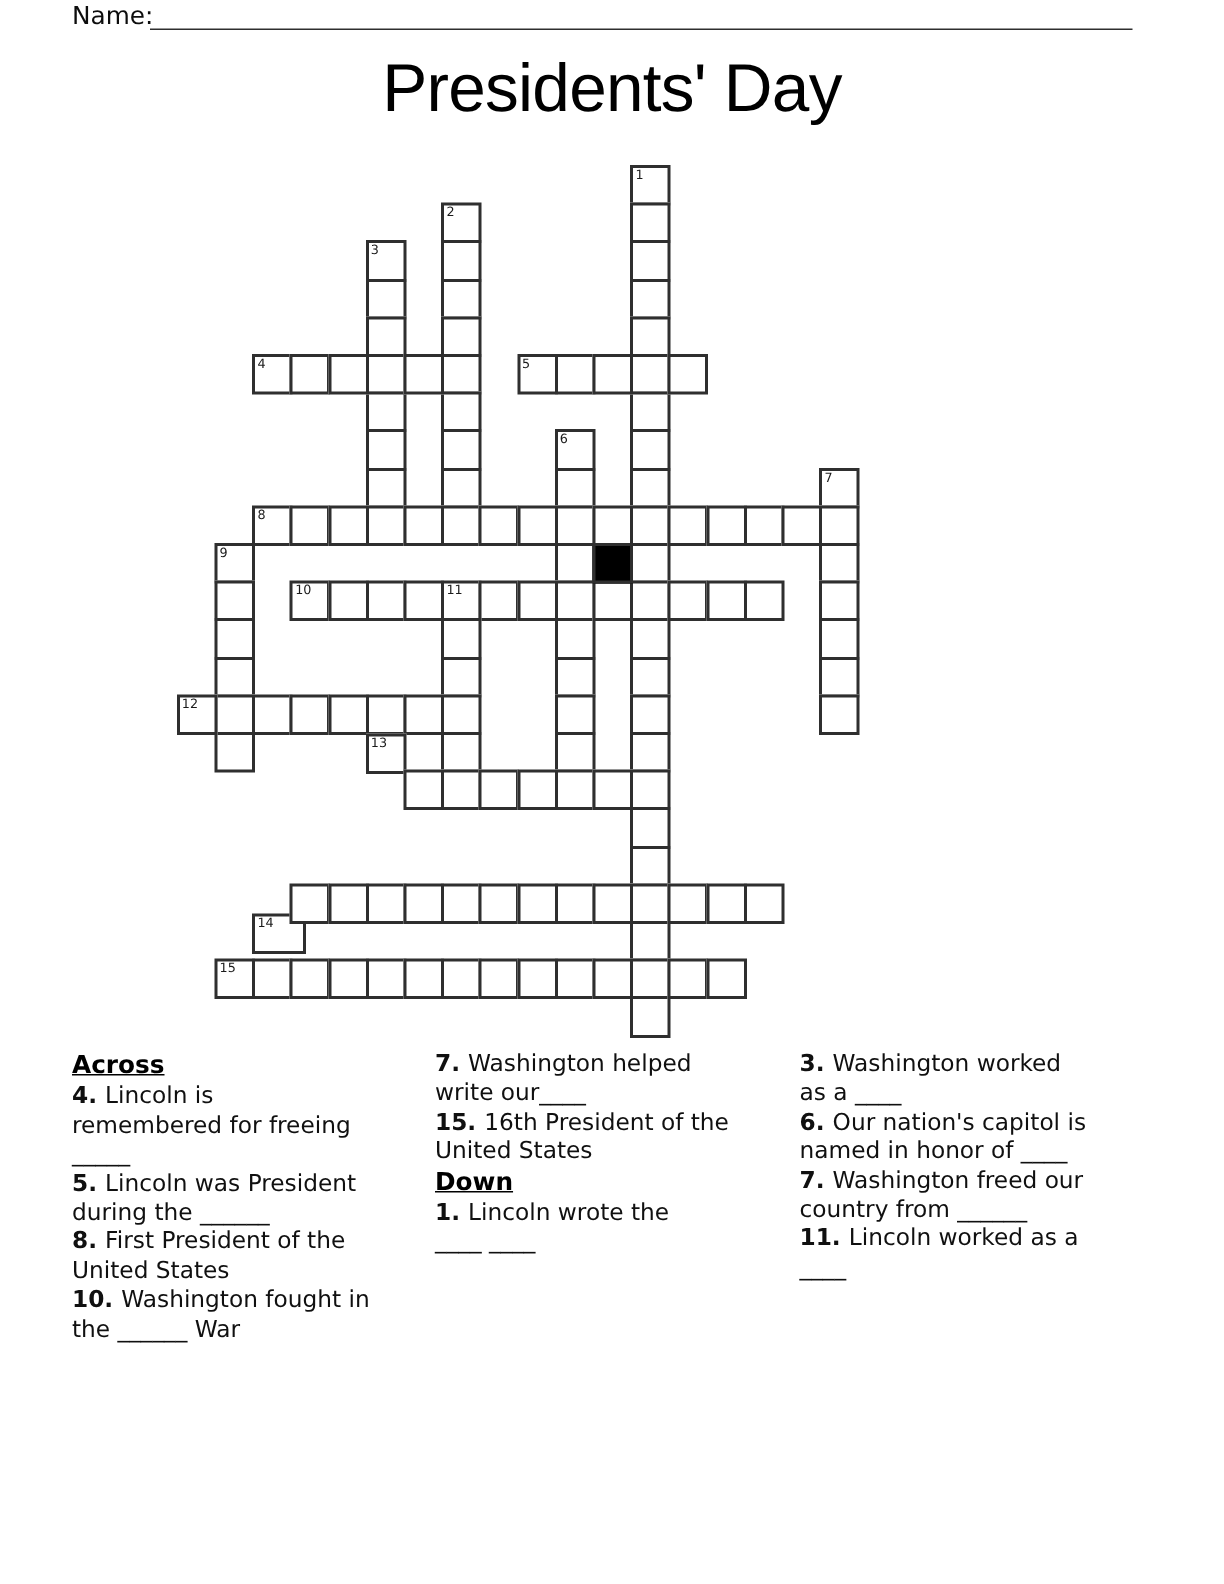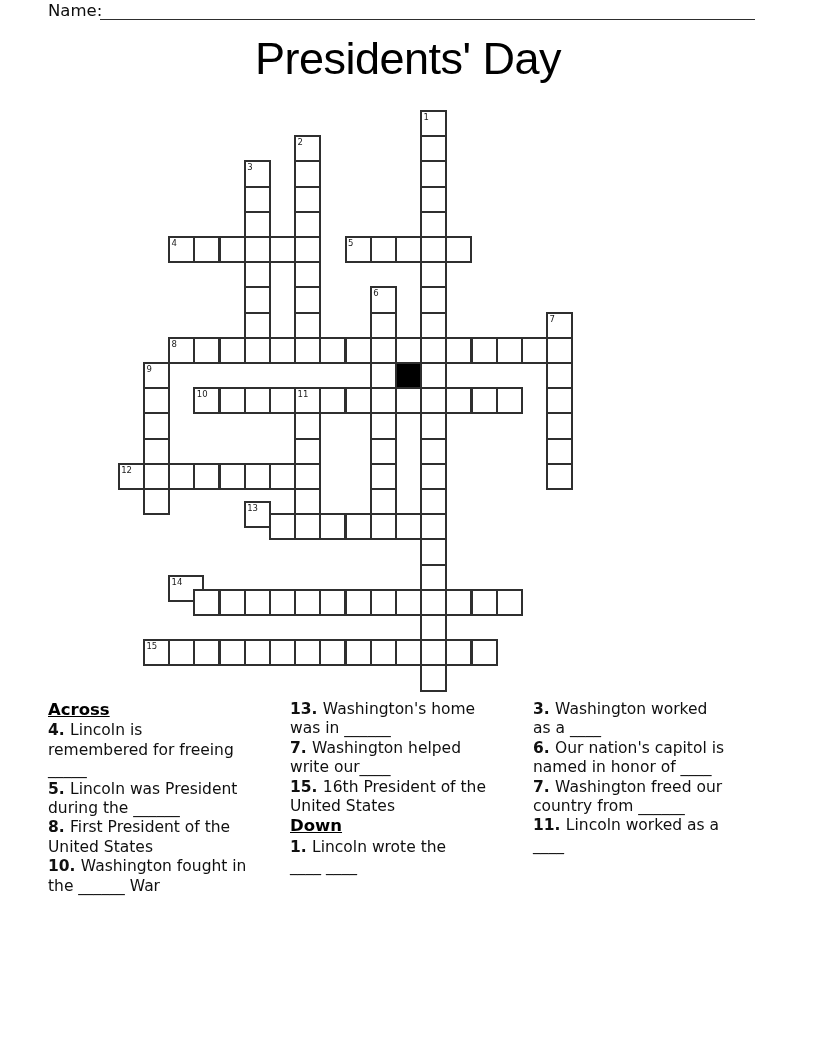--- a/index.html
+++ b/index.html
@@ -181,28 +181,28 @@
       <div class="cell" style="left: 294.1px; top: 488px; border-color: rgb(47, 47, 47);"></div>
       <div class="cell" style="left: 294.1px; top: 513.2px; border-color: rgb(47, 47, 47);"></div>
       <div class="cell" style="left: 117.7px; top: 462.8px; border-color: rgb(47, 47, 47);">
         <span class="cellnum">12</span>
       </div>
       <div class="cell" style="left: 168.1px; top: 462.8px; border-color: rgb(47, 47, 47);"></div>
       <div class="cell" style="left: 193.3px; top: 462.8px; border-color: rgb(47, 47, 47);"></div>
       <div class="cell" style="left: 218.5px; top: 462.8px; border-color: rgb(47, 47, 47);"></div>
       <div class="cell" style="left: 243.7px; top: 462.8px; border-color: rgb(47, 47, 47);"></div>
       <div class="cell" style="left: 268.9px; top: 462.8px; border-color: rgb(47, 47, 47);"></div>
-      <div class="cell" style="left: 243.7px; top: 501px; border-color: rgb(47, 47, 47);">
+      <div class="cell" style="left: 243.7px; top: 489px; border-color: rgb(47, 47, 47);">
         <span class="cellnum">13</span>
       </div>
       <div class="cell" style="left: 268.9px; top: 513.2px; border-color: rgb(47, 47, 47);"></div>
       <div class="cell" style="left: 319.3px; top: 513.2px; border-color: rgb(47, 47, 47);"></div>
       <div class="cell" style="left: 344.5px; top: 513.2px; border-color: rgb(47, 47, 47);"></div>
       <div class="cell" style="left: 394.9px; top: 513.2px; border-color: rgb(47, 47, 47);"></div>
-      <div class="cell" style="left: 168.1px; top: 575px; border-color: rgb(47, 47, 47); padding-left: 32px;">
+      <div class="cell" style="left: 168.1px; top: 609px; border-color: rgb(47, 47, 47); padding-left: 32px;">
         <span class="cellnum">14</span>
       </div>
       <div class="cell" style="left: 193.3px; top: 588.8px; border-color: rgb(47, 47, 47);"></div>
       <div class="cell" style="left: 218.5px; top: 588.8px; border-color: rgb(47, 47, 47);"></div>
       <div class="cell" style="left: 243.7px; top: 588.8px; border-color: rgb(47, 47, 47);"></div>
       <div class="cell" style="left: 268.9px; top: 588.8px; border-color: rgb(47, 47, 47);"></div>
       <div class="cell" style="left: 294.1px; top: 588.8px; border-color: rgb(47, 47, 47);"></div>
       <div class="cell" style="left: 319.3px; top: 588.8px; border-color: rgb(47, 47, 47);"></div>
       <div class="cell" style="left: 344.5px; top: 588.8px; border-color: rgb(47, 47, 47);"></div>
       <div class="cell" style="left: 369.7px; top: 588.8px; border-color: rgb(47, 47, 47);"></div>
@@ -234,22 +234,20 @@
 remembered for freeing
 _____</span></div>
       <div class="clue-item"><span class="clue-num">5. </span><span class="clue-text">Lincoln was President
 during the ______</span></div>
       <div class="clue-item"><span class="clue-num">8. </span><span class="clue-text">First President of the
 United States</span></div>
       <div class="clue-item"><span class="clue-num">10. </span><span class="clue-text">Washington fought in
 the ______ War</span></div>
     </div>
   <div class="clue-col" id="clue-col-2">
-      <div class="clue-item"><span class="clue-num">13. </span><span class="clue-text">Washington's home
-was in ______</span></div>
       <div class="clue-item"><span class="clue-num">7. </span><span class="clue-text">Washington helped
 write our____</span></div>
       <div class="clue-item"><span class="clue-num">15. </span><span class="clue-text">16th President of the
 United States</span></div>
       <div class="clue-header">Down</div>
       <div class="clue-item"><span class="clue-num">1. </span><span class="clue-text">Lincoln wrote the
 ____ ____</span></div>
     </div>
   <div class="clue-col" id="clue-col-3">
       <div class="clue-item"><span class="clue-num">3. </span><span class="clue-text">Washington worked

